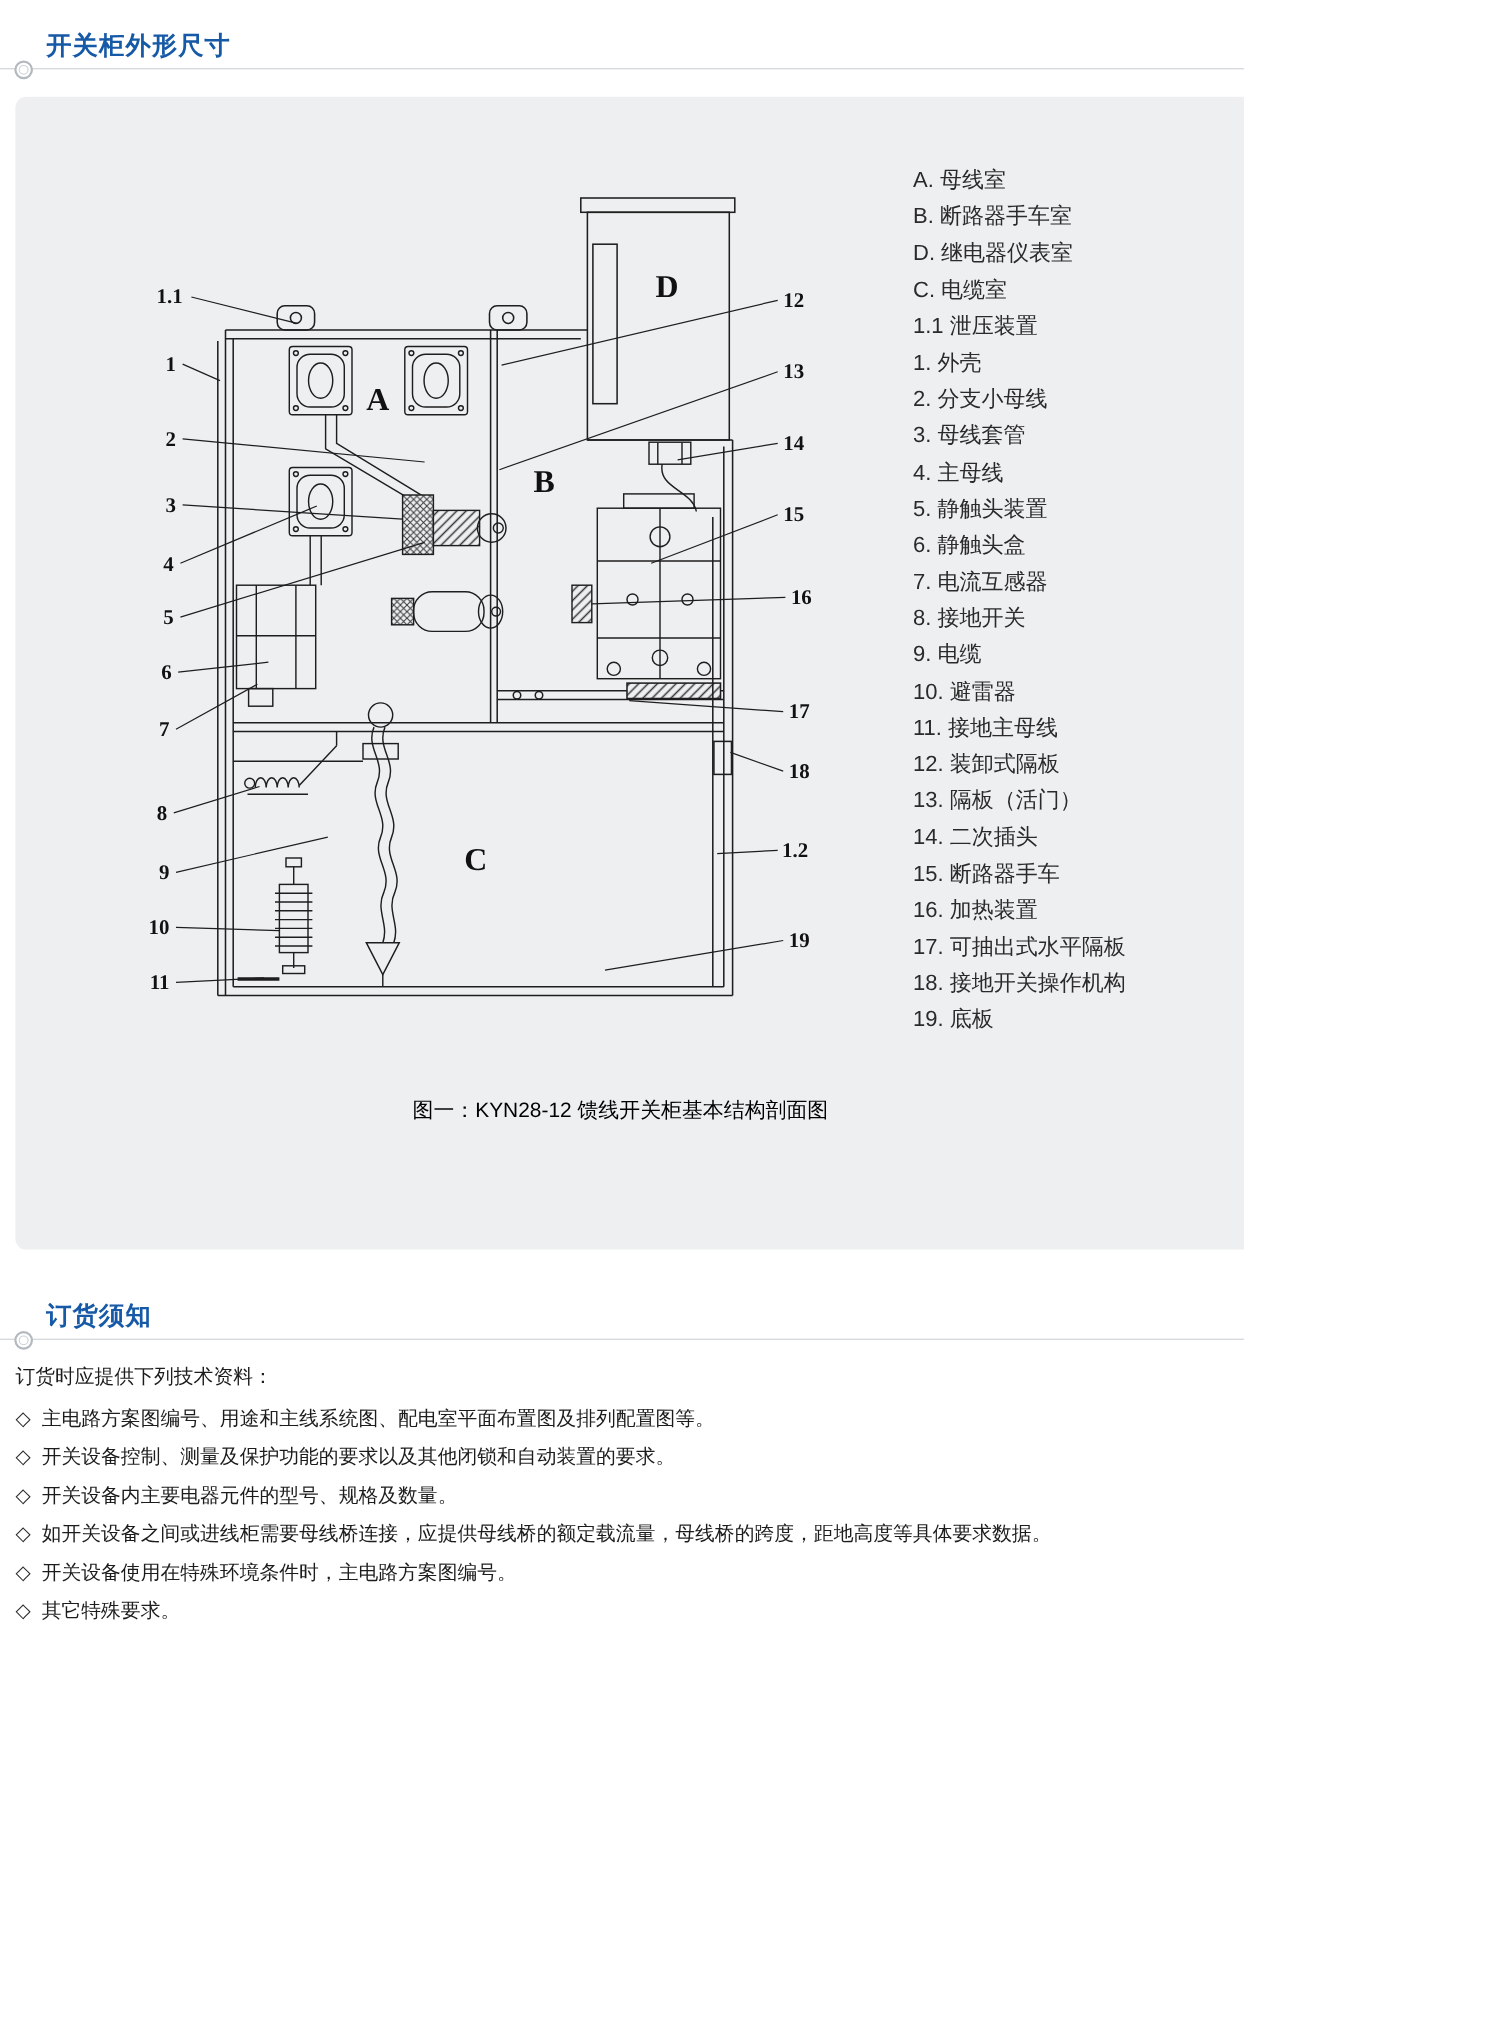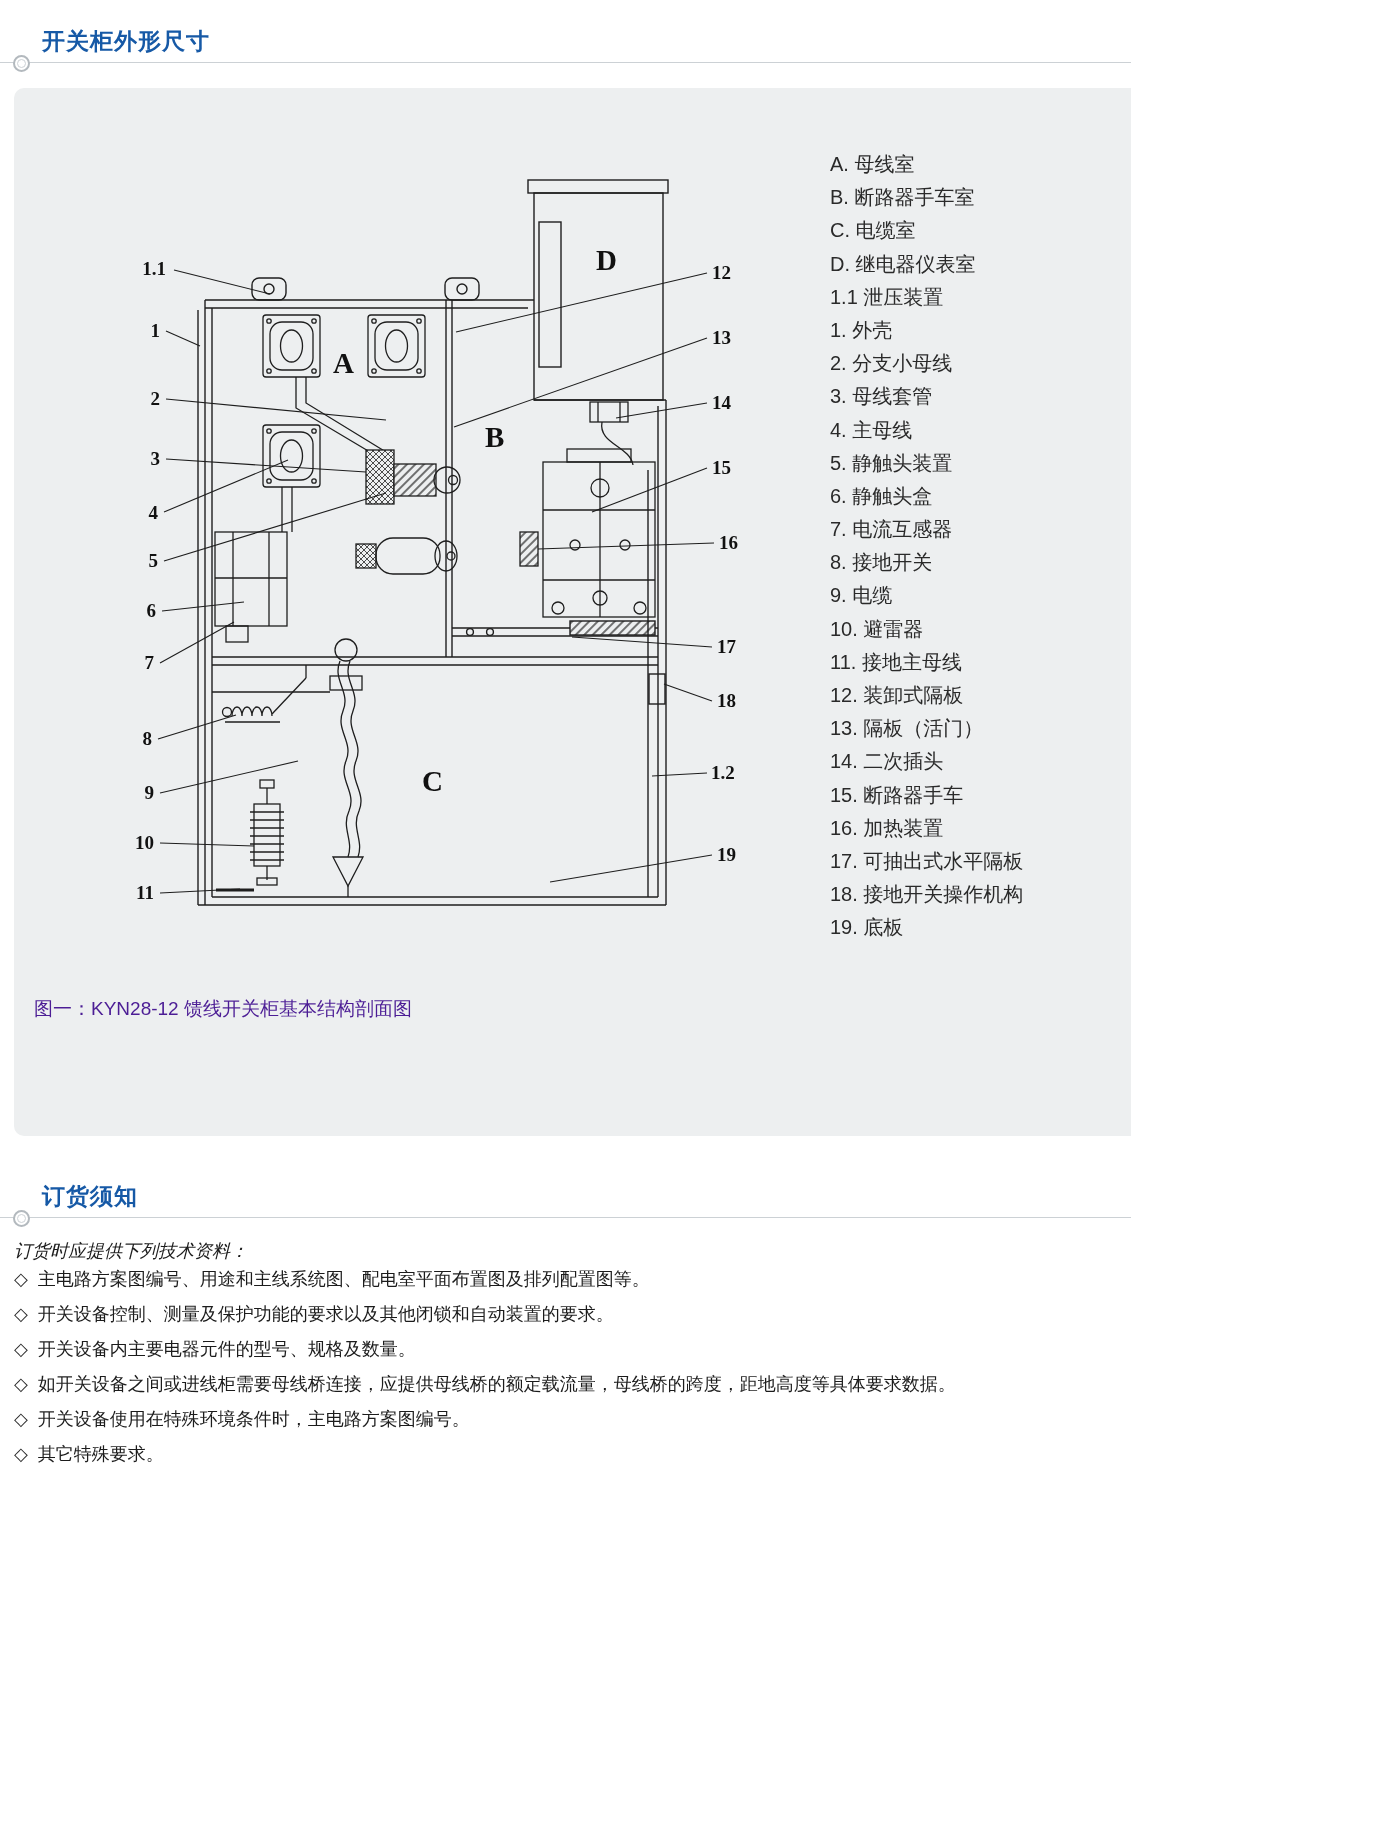--- a/index.html
+++ b/index.html
@@ -15,25 +15,25 @@
   .head-1 { top:0; }
   .head-2 { top:1155px; }
 
   
   .panel { position:absolute; left:14px; top:88px; width:1345px; height:1048px; background:#edeff0; border-radius:10px; }
   .diagram { position:absolute; left:116px; top:72px; }
 
   .legend { position:absolute; left:816px; top:60px; width:330px; font-size:20px; color:#2a2a2a; }
   .legend .legend-item { line-height:33.2px; height:33.2px; white-space:nowrap; }
 
-  .caption { position:absolute; left:20px; top:908px; width:1060px; text-align:left; font-size:19px; color:#4c1d95; }
+  .caption { position:absolute; left:20px; top:908px; width:1060px; text-align:center; font-size:19px; color:#000000; }
 
   
   .ordering { position:absolute; left:14px; top:1238px; width:1350px; font-size:18px; color:#1c1c1c; }
-  .ordering .intro { margin:0 0 2px 0; line-height:26px;font-style:italic; }
+  .ordering .intro { margin:0 0 12px 0; line-height:26px; }
   .ordering .note { display:flex; align-items:flex-start; margin:0 0 9px 0; line-height:26px; }
   .ordering .diamond { margin-right:10px; color:#2a2a2a; }
 </style>
 </head>
 <body>
 
 <div class="page">
 
   <header class="sec-head head-1">
     <h2 class="title">开关柜外形尺寸</h2>
@@ -236,22 +236,22 @@
         <text x="587" y="493">17</text>
         <text x="587" y="547">18</text>
         <text x="581" y="619">1.2</text>
         <text x="587" y="701">19</text>
       </g>
     </svg>
 
     <div class="legend">
       <div class="legend-item">A. 母线室</div>
       <div class="legend-item">B. 断路器手车室</div>
+      <div class="legend-item">D. 继电器仪表室</div>
       <div class="legend-item">C. 电缆室</div>
-      <div class="legend-item">D. 继电器仪表室</div>
       <div class="legend-item">1.1 泄压装置</div>
       <div class="legend-item">1. 外壳</div>
       <div class="legend-item">2. 分支小母线</div>
       <div class="legend-item">3. 母线套管</div>
       <div class="legend-item">4. 主母线</div>
       <div class="legend-item">5. 静触头装置</div>
       <div class="legend-item">6. 静触头盒</div>
       <div class="legend-item">7. 电流互感器</div>
       <div class="legend-item">8. 接地开关</div>
       <div class="legend-item">9. 电缆</div>

